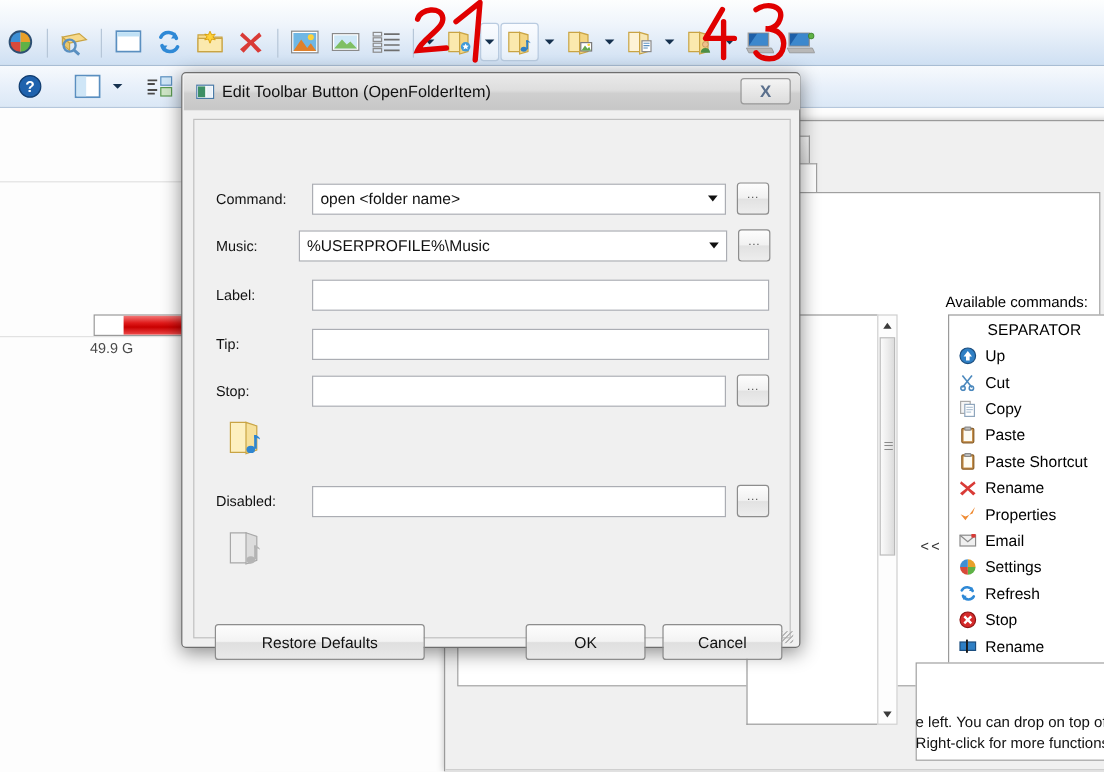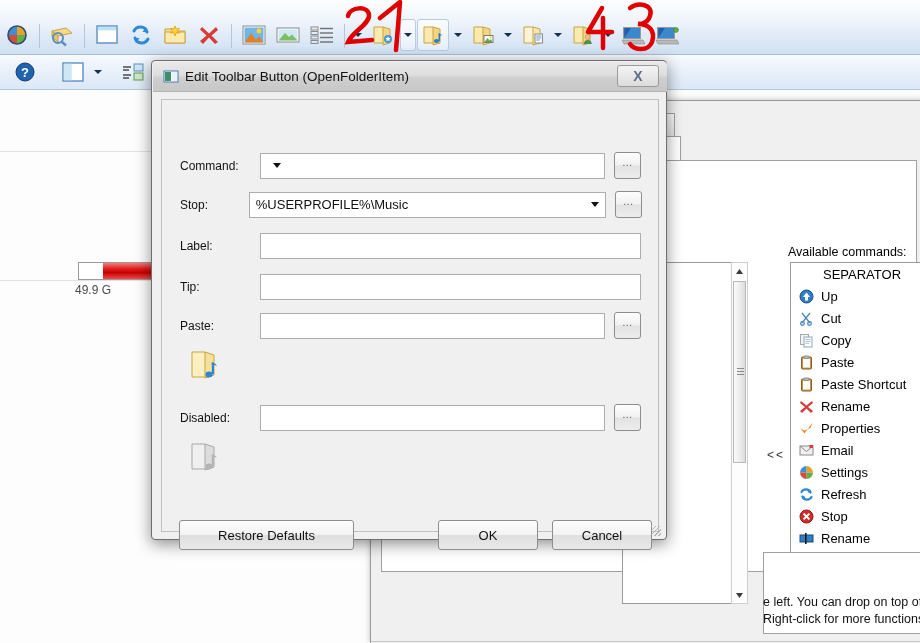--- a/index.html
+++ b/index.html
@@ -558,29 +558,30 @@
     </span>
     <span id="dlg-title">Edit Toolbar Button (OpenFolderItem)</span>
     <div id="dlg-close">X</div>
   </div>
 
   <div id="dlg-inner">
 
     <div class="frow" style="left:18px;top:52px;width:462px">
       <span class="flabel">Command:</span>
       <div class="fctl combo" style="width:345px">
+        <span class="cval">open &lt;folder name&gt;</span>
         <span class="combo-arrow">
             <i></i>
           </span>
       </div>
       <div class="dots-btn">...</div>
     </div>
 
     <div class="frow" style="left:18px;top:91px;width:462px">
-      <span class="flabel">Stop:</span>
+      <span class="flabel">Music:</span>
       <div class="fctl combo" style="width:414px">
         <span class="cval">%USERPROFILE%\Music</span>
         <span class="combo-arrow">
             <i></i>
           </span>
       </div>
       <div class="dots-btn">...</div>
     </div>
 
     <div class="frow" style="left:18px;top:174px;width:462px">
@@ -591,21 +592,21 @@
     </div>
 
     <div class="frow" style="left:18px;top:133px;width:462px">
       <span class="flabel">Label:</span>
       <div class="fctl" style="width:381px">
         <span class="cval"></span>
       </div>
     </div>
 
     <div class="frow" style="left:18px;top:212px;width:462px">
-      <span class="flabel">Paste:</span>
+      <span class="flabel">Stop:</span>
       <div class="fctl" style="width:345px">
         <span class="cval"></span>
       </div>
       <div class="dots-btn">...</div>
     </div>
 
     <div class="abs" style="left:25px;top:248px">
       <svg width="34" height="34" viewBox="0 0 34 34">
         <path d="M5 4 h13 l4 4 v21 H5 Z" fill="#fdf0c0" stroke="#c9a444"></path>
         <path d="M18 4 l9 3 v20 l-9 3 Z" fill="#f6e09a" stroke="#c9a444"></path>

